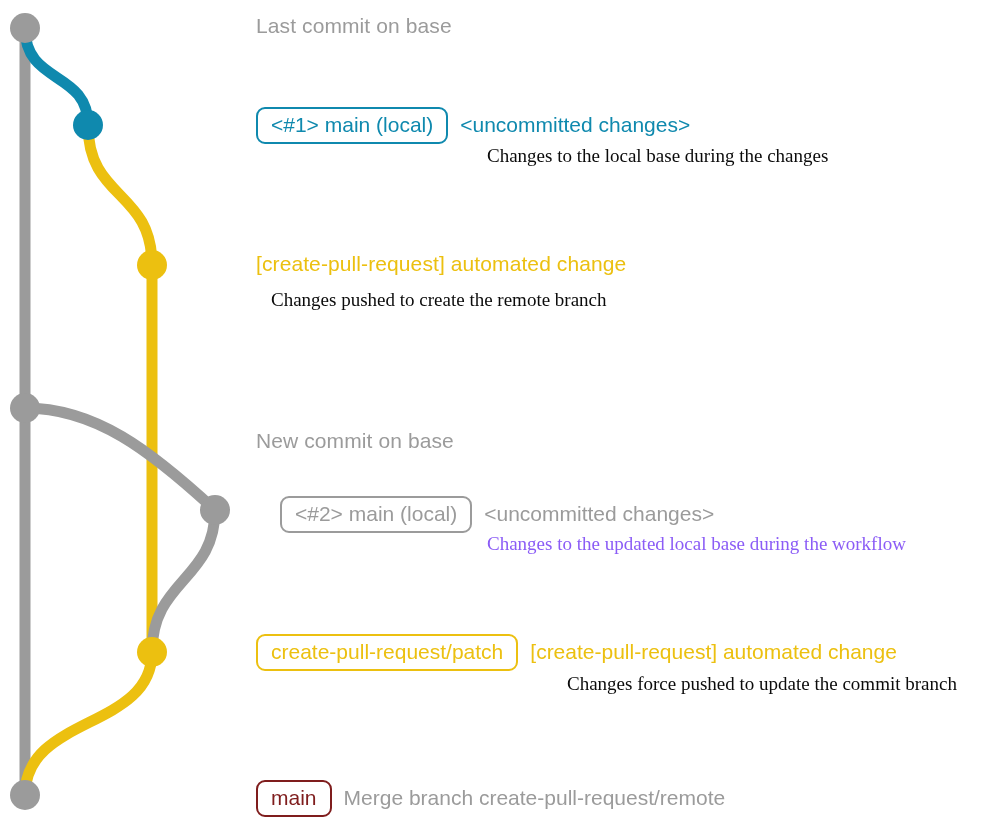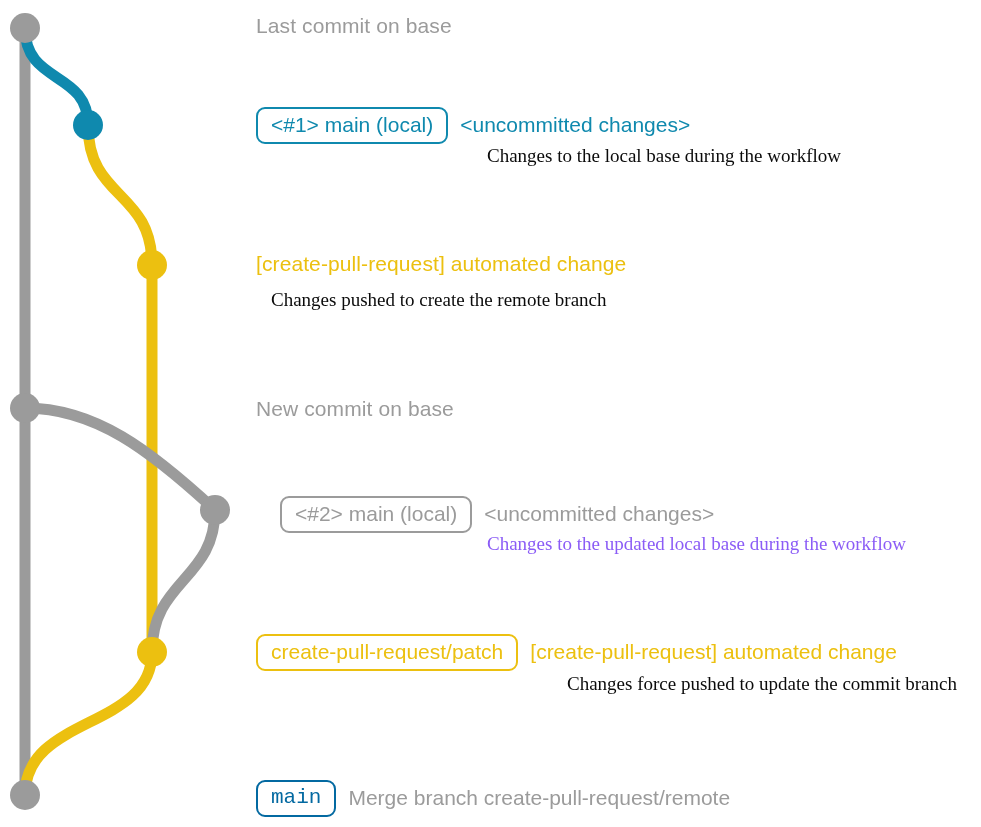--- a/index.html
+++ b/index.html
@@ -88,37 +88,37 @@
   </svg>
 
   <div id="rows">
       <div class="row" style="left: 256px; top: 15px;">
         <span class="subject plain-head" style="margin-left: 0px; padding-top: 0px; color: rgb(155, 155, 155);">Last commit on base</span>
       </div>
       <div class="row" style="left: 256px; top: 107px;">
         <span class="badge" style="color: rgb(15, 137, 174);">&lt;#1&gt; main (local)</span>
         <span class="subject" style="color: rgb(15, 137, 174);">&lt;uncommitted changes&gt;</span>
       </div>
-      <div class="desc" style="left: 487px; top: 146px; color: rgb(11, 11, 11);">Changes to the local base during the workflow</div>
+      <div class="desc" style="left: 487px; top: 146px; color: rgb(11, 11, 11);">Changes to the local base during the changes</div>
       <div class="row" style="left: 256px; top: 253px;">
         <span class="subject plain-head" style="margin-left: 0px; padding-top: 0px; color: rgb(236, 192, 16);">[create-pull-request] automated change</span>
       </div>
       <div class="desc" style="left: 271px; top: 290px; color: rgb(11, 11, 11);">Changes pushed to create the remote branch</div>
       <div class="row" style="left: 256px; top: 398px;">
-        <span class="subject plain-head" style="margin-left: 0px; padding-top: 0px; color: rgb(155, 155, 155);">New commit on base</span>
+        <span class="subject plain-head" style="margin-left: 0px; padding-top: 0px; color: rgb(155, 155, 155); margin-top: 32px;">New commit on base</span>
       </div>
       <div class="row" style="left: 256px; top: 496px;">
         <span class="badge" style="color: rgb(155, 155, 155); margin-left: 24px;">&lt;#2&gt; main (local)</span>
         <span class="subject" style="color: rgb(155, 155, 155);">&lt;uncommitted changes&gt;</span>
       </div>
       <div class="desc" style="left: 487px; top: 534px; color: #8b5cf6;">Changes to the updated local base during the workflow</div>
       <div class="row" style="left: 256px; top: 634px; text-align: right;">
         <span class="badge" style="color: rgb(236, 192, 16);">create-pull-request/patch</span>
         <span class="subject" style="color: rgb(236, 192, 16);">[create-pull-request] automated change</span>
       </div>
       <div class="desc" style="left: 567px; top: 674px; color: rgb(11, 11, 11);">Changes force pushed to update the commit branch</div>
       <div class="row" style="left: 256px; top: 780px;">
-        <span class="badge" style="color: #0369a1; font-family: Liberation Mono, monospace;">main</span>
+        <span class="badge" style="color: #7f1d1d;">main</span>
         <span class="subject" style="color: rgb(155, 155, 155);">Merge branch create-pull-request/remote</span>
       </div>
     </div>
 
 </div>
 
 </body></html>

